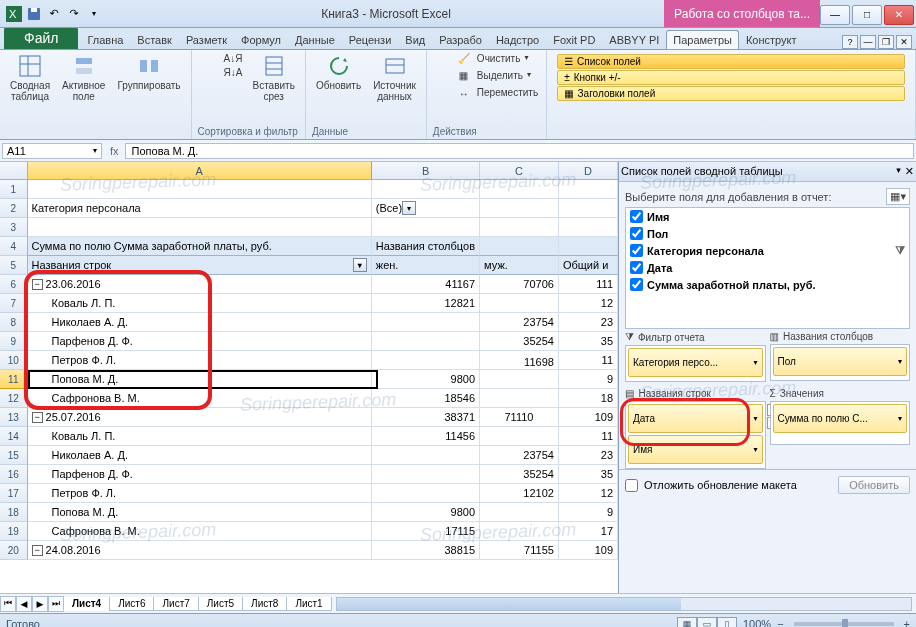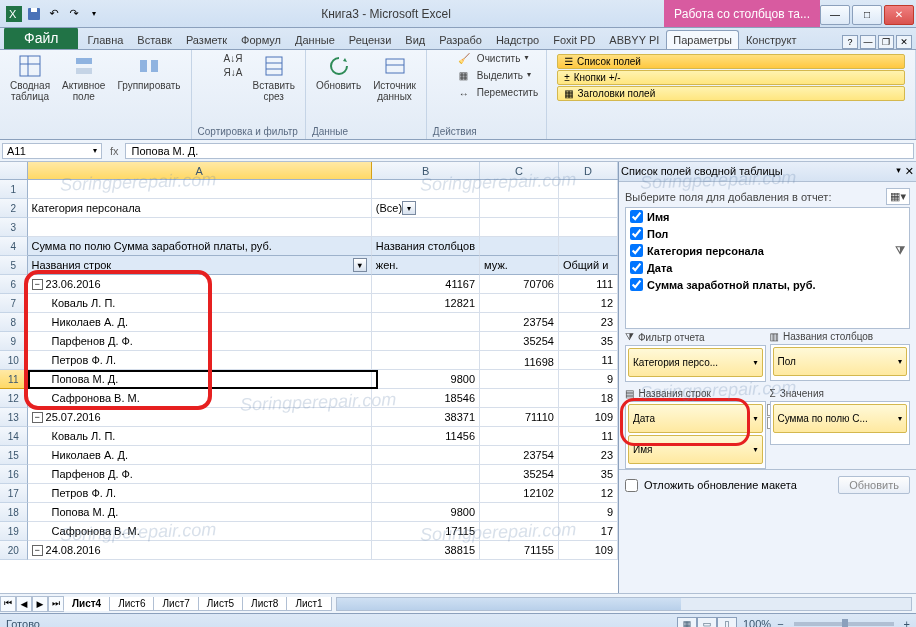--- a/index.html
+++ b/index.html
@@ -486,21 +486,21 @@
         </div>
         <div class="row">
           <div class="rh">13</div>
           <div class="cell" style="width: 350px;">
             <span class="collapse-btn">−</span>
             <span class="bold">25.07.2016</span>
           </div>
           <div class="cell num" style="width: 110px;">
             <span class="bold">38371</span>
           </div>
-          <div class="cell num" style="width: 80px;">
+          <div class="cell num" style="width: 80px; justify-content: center;">
             <span class="bold">71110</span>
           </div>
           <div class="cell num" style="width: 60px;">
             <span class="bold">109</span>
           </div>
         </div>
         <div class="row">
           <div class="rh">14</div>
           <div class="cell" style="width: 350px;">
             <span style="width:20px;display:inline-block"></span>

